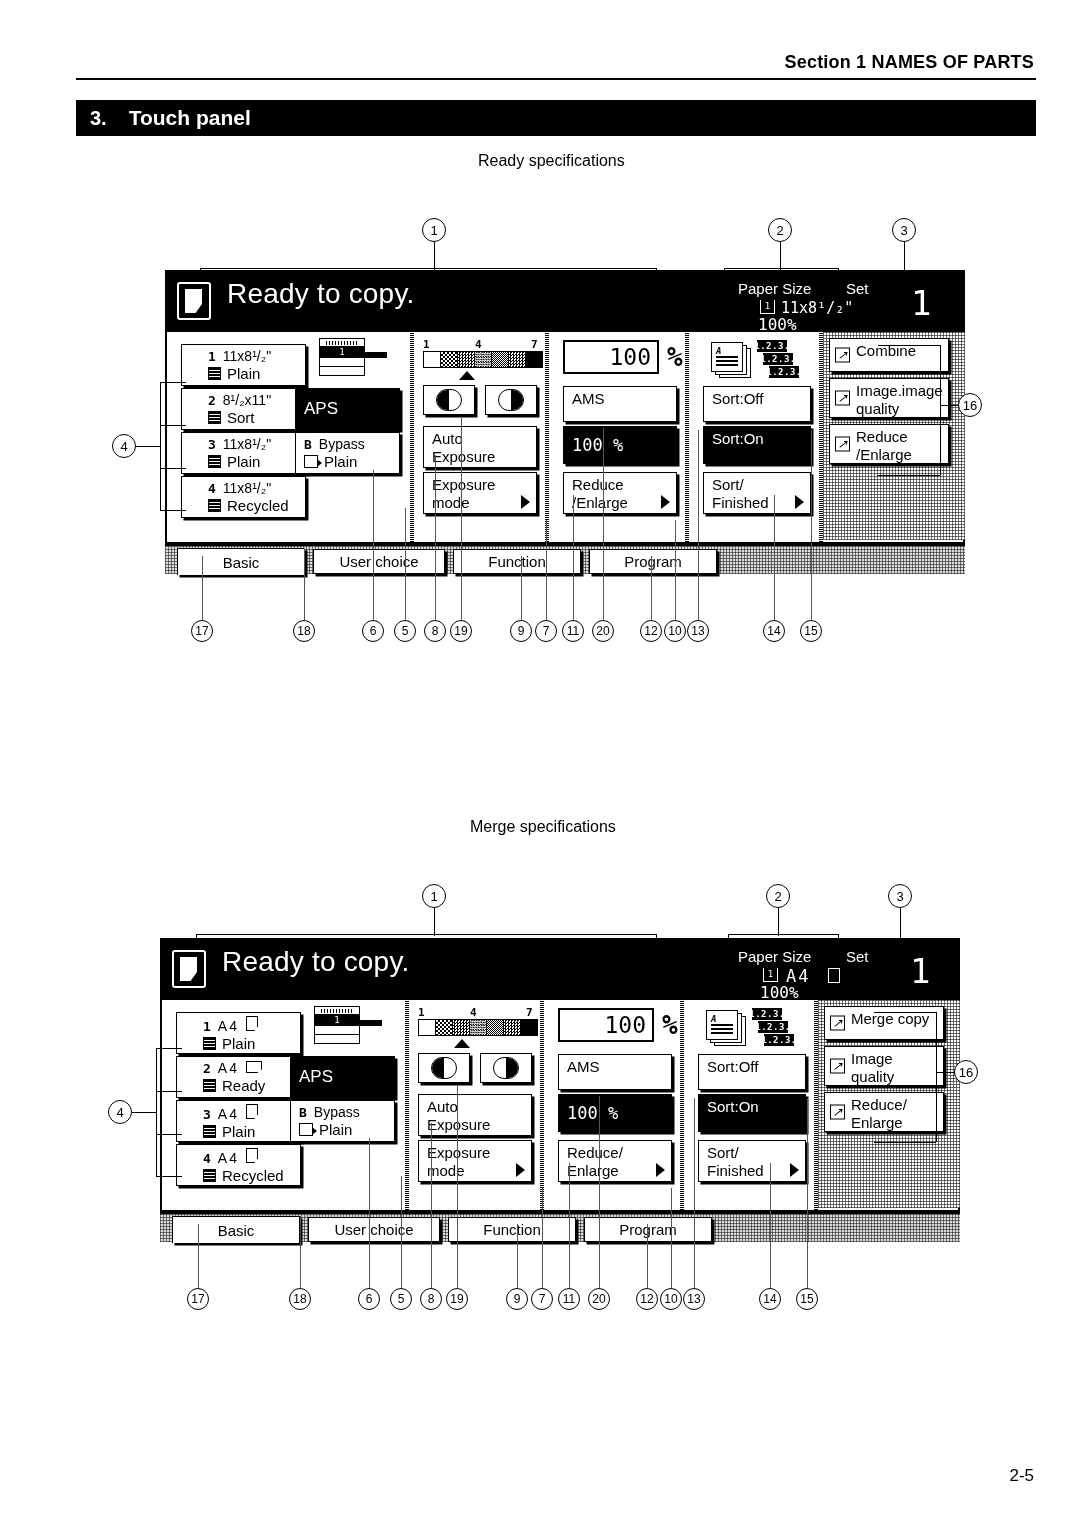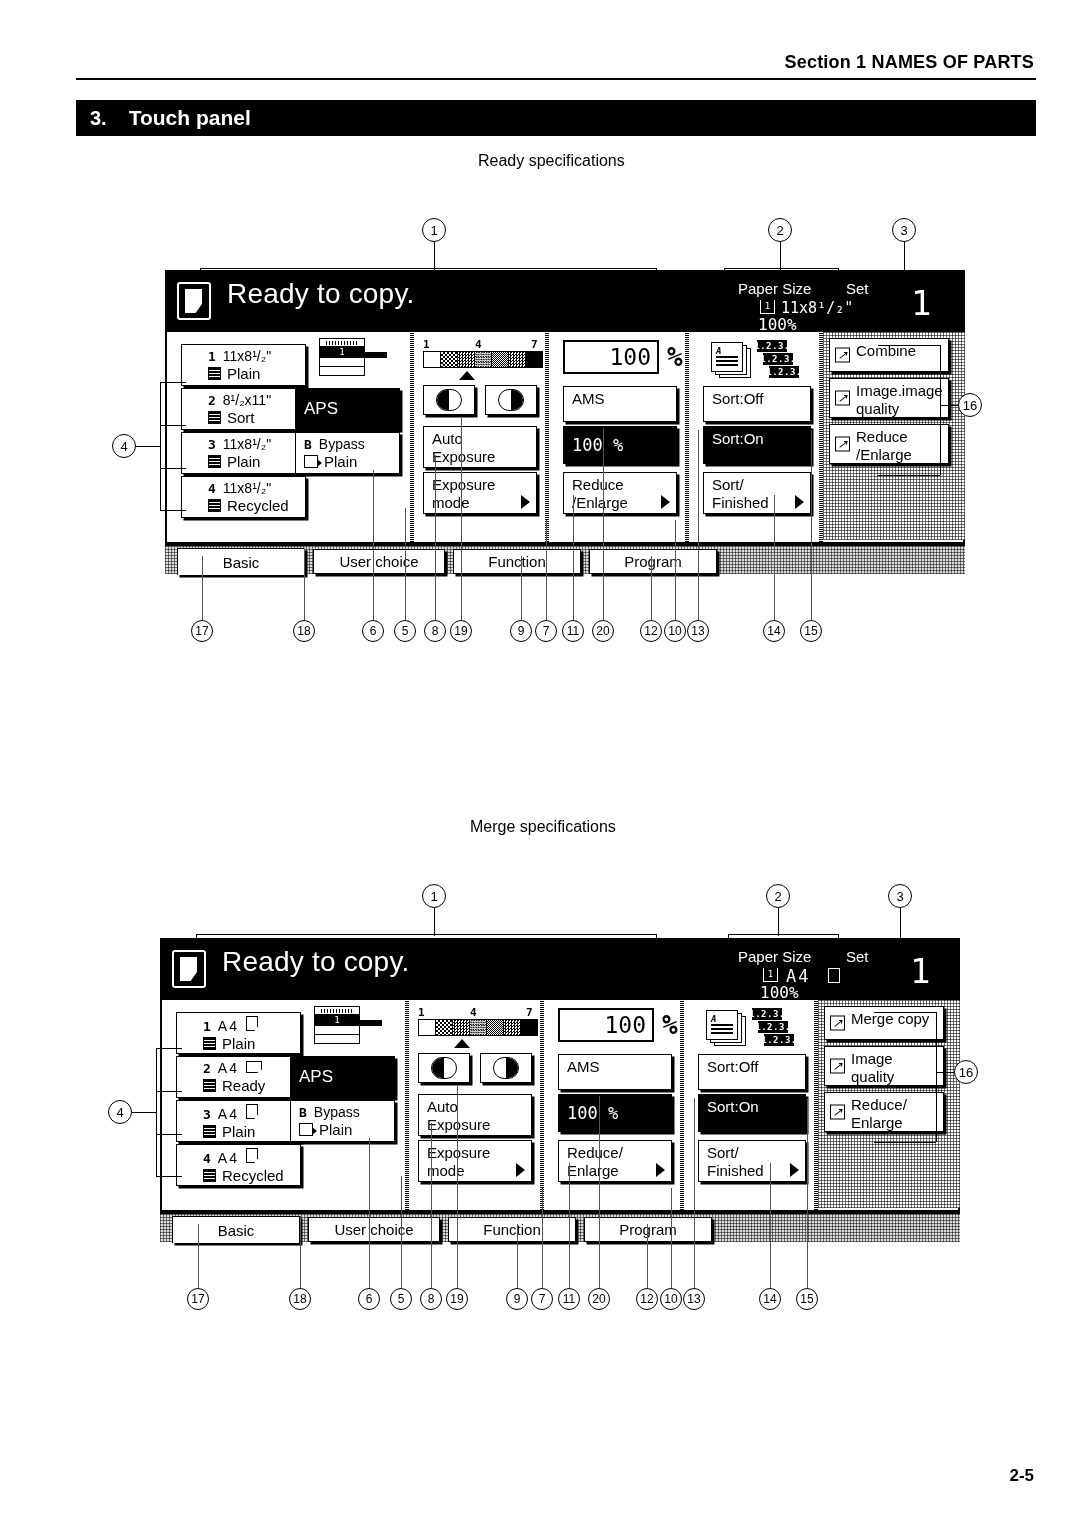--- a/index.html
+++ b/index.html
@@ -40,21 +40,21 @@
   .title-num { font-size: 20px; font-weight: bold; margin-left: 14px; }
   .title-txt { font-size: 21px; font-weight: bold; margin-left: 22px; }
 
   .spec-label {
     position: absolute;
     font-size: 16px; color: #000;
   }
   .page-num {
     position: absolute;
     right: 46px; bottom: 42px;
-    font-size: 17px; font-weight: bold;
+    font-size: 17px; font-weight: normal;
   }
 
   
   .cal {
     position: absolute;
     width: 24px; height: 24px;
     border: 1.4px solid #000;
     border-radius: 50%;
     background: #fff;
     font-size: 13px;

